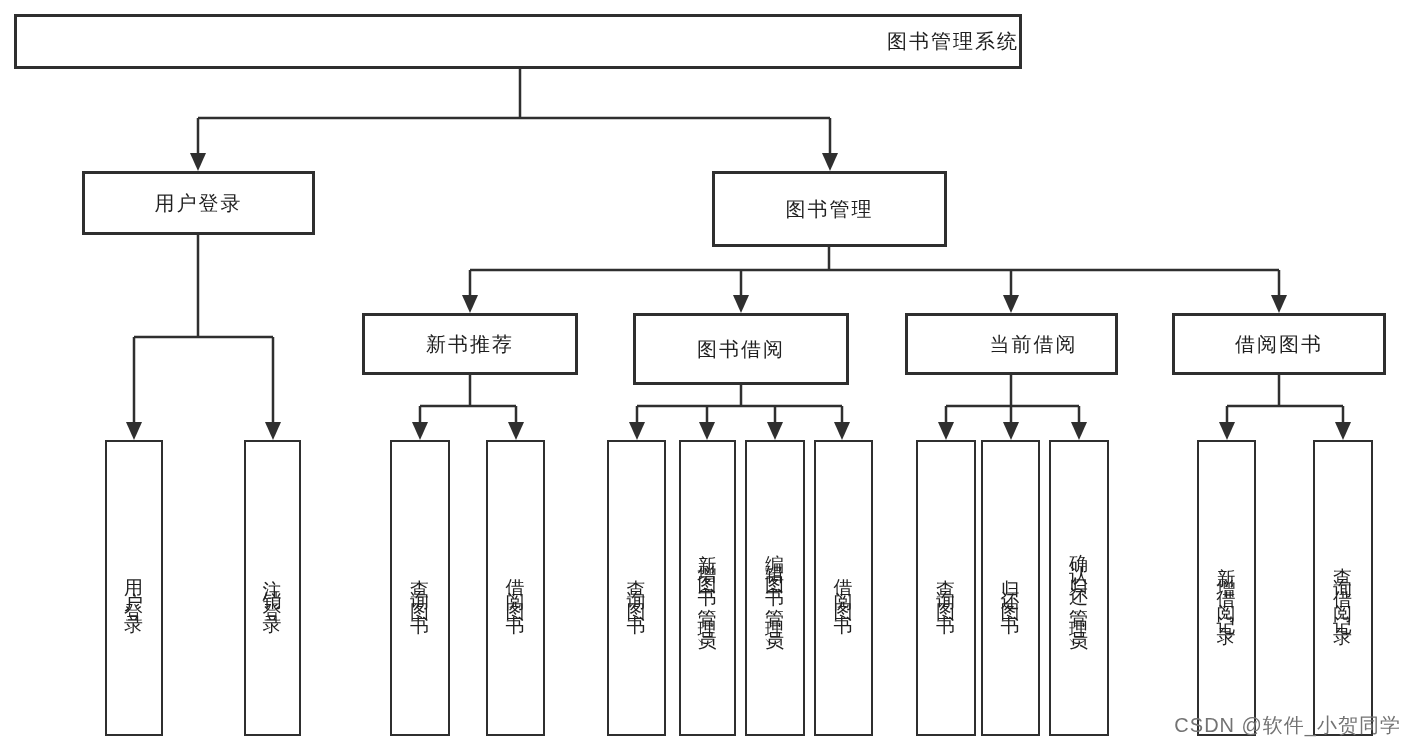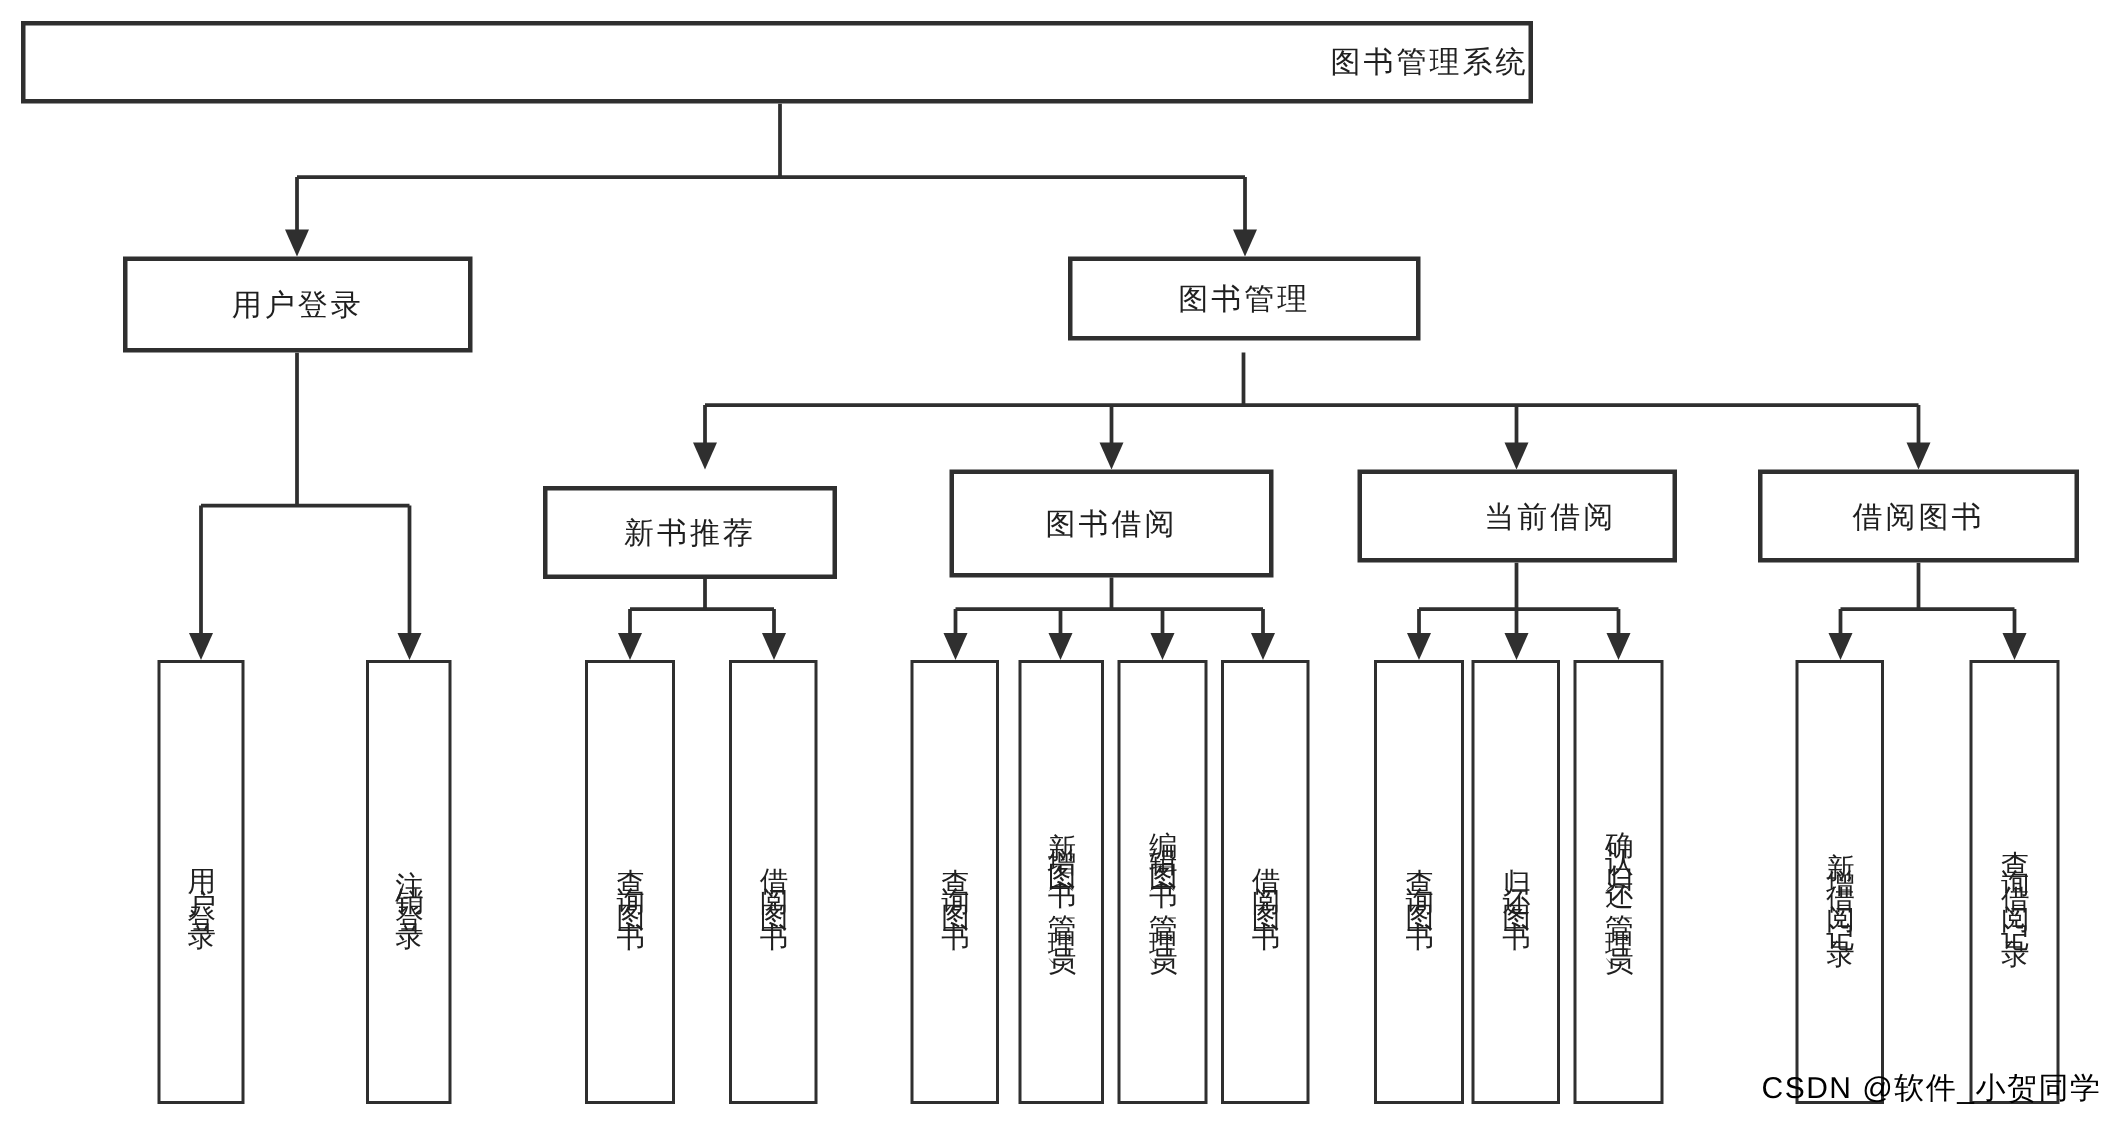--- a/index.html
+++ b/index.html
@@ -28,22 +28,22 @@
     justify-content: center;
     z-index: 2;
   }
   .box .lbl {
     font-size: 20px;
     letter-spacing: 2px;
     white-space: nowrap;
   }
   .root { left: 14px; top: 14px; width: 1008px; height: 55px; border-width: 3px; justify-content: flex-end; }
   .n-userlogin { left: 82px;  top: 171px; width: 233px; height: 64px; }
-  .n-bookmgmt  { left: 712px; top: 171px; width: 235px; height: 56px; }
-  .n-newbook   { left: 362px;  top: 313px; width: 196px; height: 62px; margin-top: 11px; }
+  .n-bookmgmt  { left: 712px; top: 171px; width: 235px; height: 76px; }
+  .n-newbook   { left: 362px;  top: 313px; width: 216px; height: 62px; }
   .n-borrowmod { left: 633px;  top: 313px; width: 216px; height: 72px; align-items: center; }
   .n-current   { left: 905px;  top: 313px; width: 213px; height: 62px; padding-left: 44px; }
   .n-records   { left: 1172px; top: 313px; width: 214px; height: 62px; }
   .col {
     position: absolute;
     top: 440px;
     height: 296px;
     background: #ffffff;
     border: 2.5px solid #2f2f2f;
     box-sizing: border-box;
@@ -72,21 +72,21 @@
   .c10 { left: 981px;  width: 59px; }
   .c11 { left: 1049px; width: 60px; }
   .c12 { left: 1197px; width: 59px; }
   .c13 { left: 1313px; width: 60px; }
   .c6 .vtext, .c7 .vtext, .c11 .vtext { letter-spacing: 11px; }
   .watermark {
     position: absolute;
     right: 4px;
     top: 712px;
     font-size: 20px;
-    color: #000000;
+    color: #737373;
     letter-spacing: 1px;
     z-index: 5;
     white-space: nowrap;
   }
 </style>
 </head>
 <body>
 
 <div class="canvas">
 

